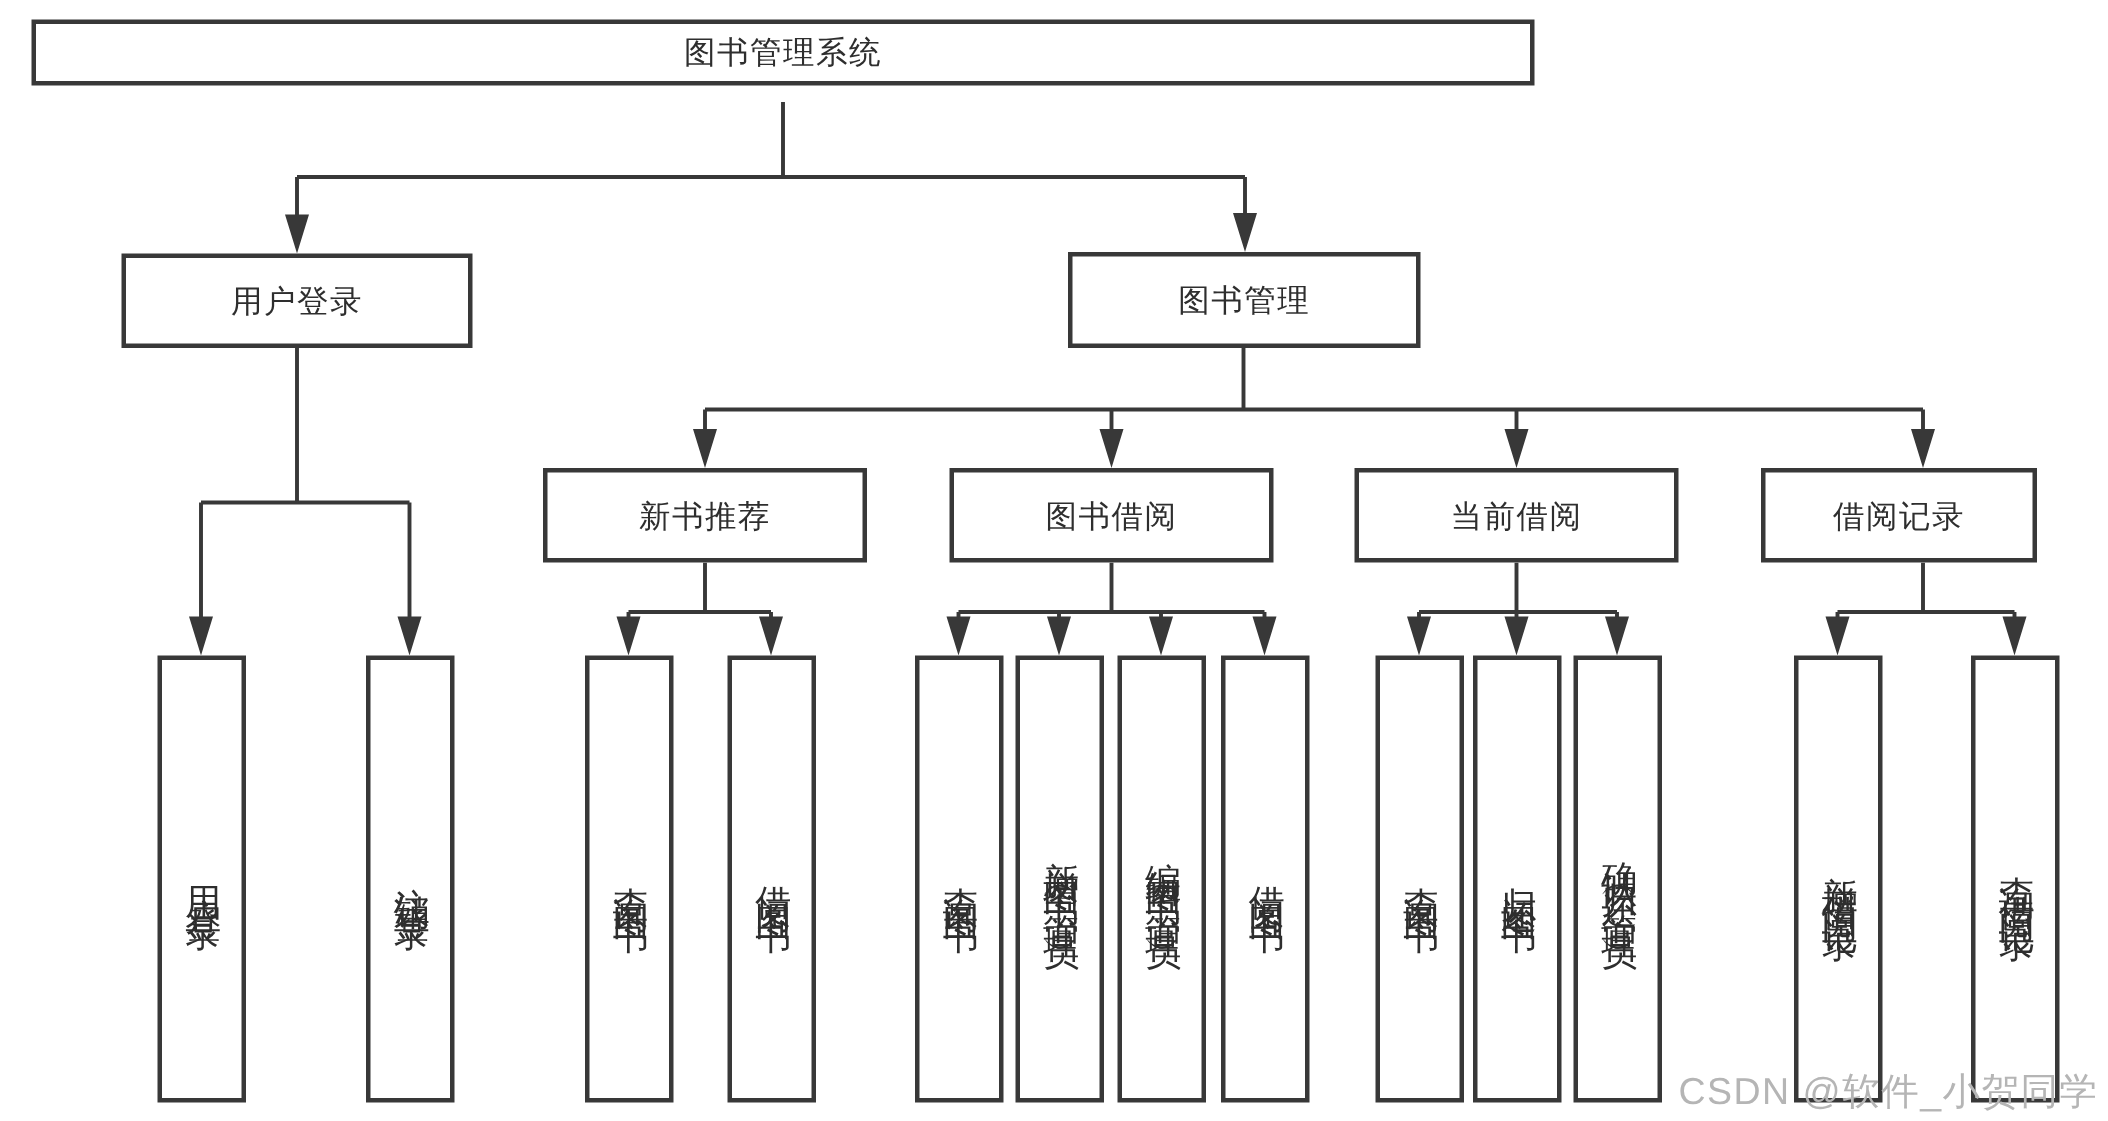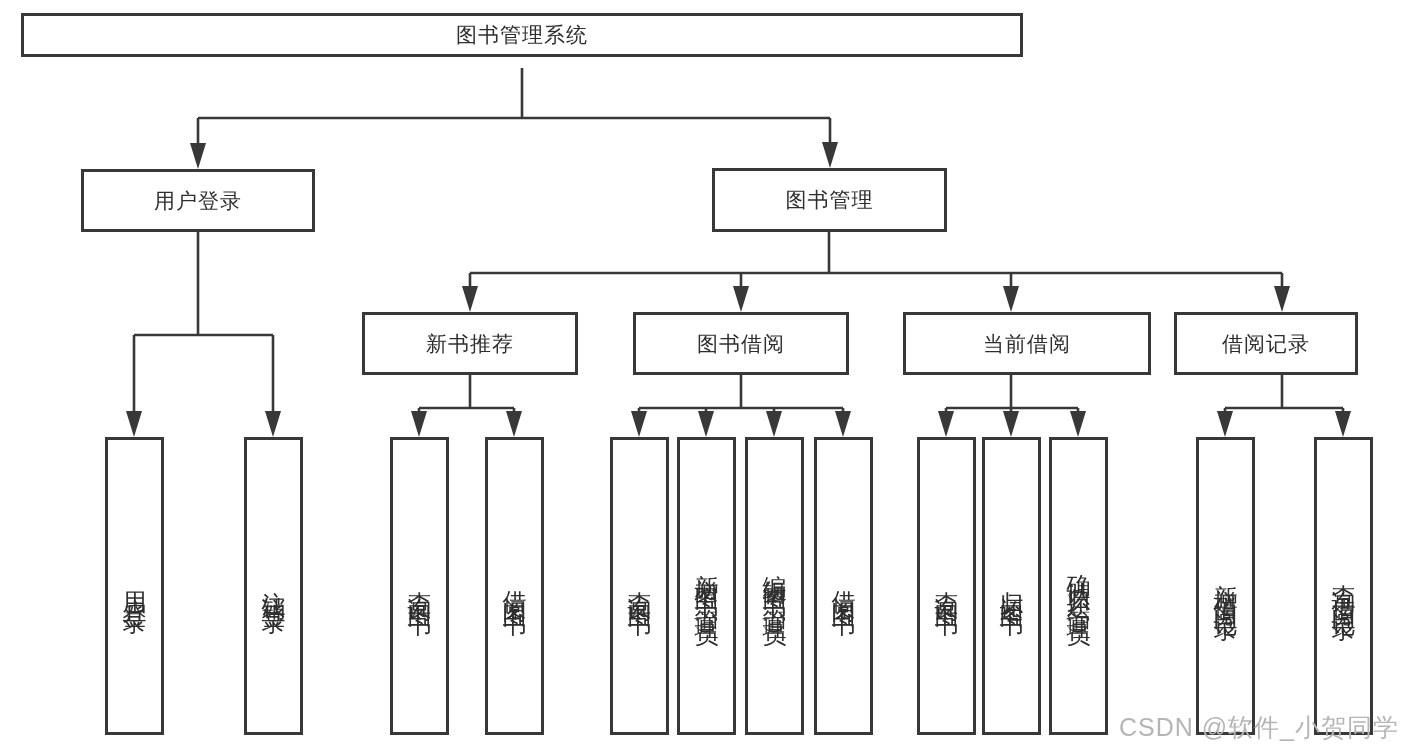--- a/index.html
+++ b/index.html
@@ -91,21 +91,21 @@
       M1335 411 L1351 411 L1343 437 Z"></path>
   </svg>
 
   <div class="node" style="left:21px;top:13px;width:1002px;height:44px;">图书管理系统</div>
 
   <div class="node" style="left:81px;top:169px;width:234px;height:63px;">用户登录</div>
   <div class="node" style="left:712px;top:168px;width:235px;height:64px;">图书管理</div>
 
   <div class="node" style="left:362px;top:312px;width:216px;height:63px;">新书推荐</div>
   <div class="node" style="left:633px;top:312px;width:216px;height:63px;">图书借阅</div>
-  <div class="node" style="left:903px;top:312px;width:248px;height:63px;">当前借阅</div>
+  <div class="node" style="left:903px;top:312px;width:216px;height:63px;">当前借阅</div>
   <div class="node" style="left:1174px;top:312px;width:184px;height:63px;">借阅记录</div>
 
   <div class="node leaf" style="left:105px;">用户登录</div>
   <div class="node leaf" style="left:244px;">注销登录</div>
 
   <div class="node leaf" style="left:390px;">查询图书</div>
   <div class="node leaf" style="left:485px;">借阅图书</div>
 
   <div class="node leaf" style="left:610px;">查询图书</div>
   <div class="node leaf" style="left:677px;">新增图书（管理员）</div>

